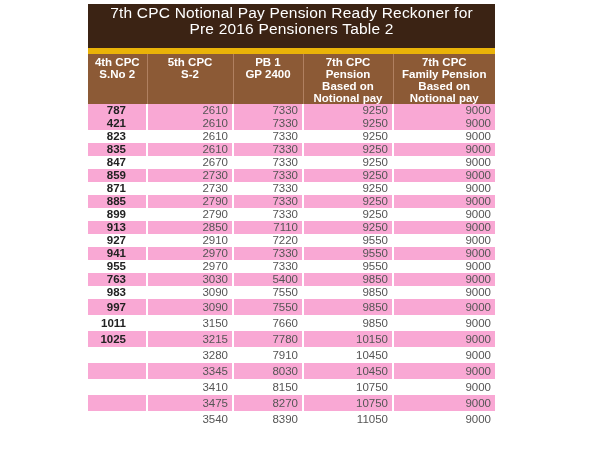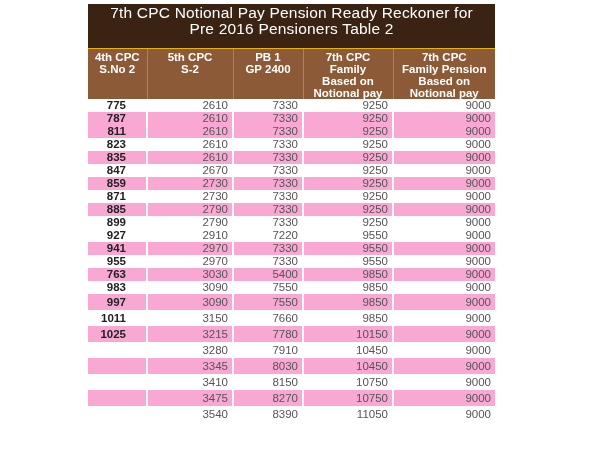--- a/index.html
+++ b/index.html
@@ -1,21 +1,21 @@
 <!DOCTYPE html>
 <html><head>
 <meta charset="utf-8">
 <style>
   html, body { margin:0; padding:0; background:#ffffff; }
   body { width:600px; height:450px; position:relative; overflow:hidden; font-family:"Liberation Sans", sans-serif; }
   .table-wrap { position:absolute; left:88px; top:4px; width:407px; }
   .title { background:#3b2314; color:#ffffff; text-align:center; font-size:15.5px; line-height:16px; padding:1px 0 0 0; height:44px; box-sizing:border-box; letter-spacing:0.2px; }
   .title div { white-space:nowrap; }
   table { border-collapse:collapse; width:407px; table-layout:fixed; }
-  th { background:#8c5a36; color:#ffffff; font-weight:bold; font-size:11.5px; line-height:12px; vertical-align:top; text-align:center; padding:2px 0 0 0; height:48px; border-left:1px solid #b08060; border-top:1px solid #eab308; box-sizing:border-box; }
+  th { background:#8c5a36; color:#ffffff; font-weight:bold; font-size:11.5px; line-height:12px; vertical-align:top; text-align:center; padding:2px 0 0 0; height:48px; border-left:1px solid #b08060; border-top:6px solid #eab308; box-sizing:border-box; }
   th:first-child { border-left:none; }
   th div { white-space:nowrap; }
   td { font-size:11.5px; height:13px; line-height:13px; padding:0 4px 0 0; text-align:right; color:#555555; border-left:2px solid #ffffff; }
   td:first-child { border-left:none; color:#222222; font-weight:bold; padding-right:0; }
   td.c1 div { width:38px; text-align:right; }
   tr.alt td { background:#f9a8d4; }
   tr.tall td { height:14px; line-height:16px; }
 </style>
 </head>
 <body>
@@ -48,54 +48,45 @@
             <div></div>
           </th>
           <th>
             <div>PB 1</div>
             <div>GP 2400</div>
             <div></div>
             <div></div>
           </th>
           <th>
             <div>7th CPC</div>
-            <div>Family</div>
+            <div>Pension</div>
             <div>Based on</div>
             <div>Notional pay</div>
           </th>
           <th>
             <div>7th CPC</div>
             <div>Family Pension</div>
             <div>Based on</div>
             <div>Notional pay</div>
           </th>
         </tr>
     </thead>
     <tbody id="tbody">
-        <tr>
-          <td class="c1">
-            <div>775</div>
-          </td>
-          <td>2610</td>
-          <td>7330</td>
-          <td>9250</td>
-          <td>9000</td>
-        </tr>
         <tr class="alt">
           <td class="c1">
             <div>787</div>
           </td>
           <td>2610</td>
           <td>7330</td>
           <td>9250</td>
           <td>9000</td>
         </tr>
         <tr class="alt">
           <td class="c1">
-            <div>811</div>
+            <div>421</div>
           </td>
           <td>2610</td>
           <td>7330</td>
           <td>9250</td>
           <td>9000</td>
         </tr>
         <tr>
           <td class="c1">
             <div>823</div>
           </td>
@@ -148,20 +139,29 @@
           <td>7330</td>
           <td>9250</td>
           <td>9000</td>
         </tr>
         <tr>
           <td class="c1">
             <div>899</div>
           </td>
           <td>2790</td>
           <td>7330</td>
+          <td>9250</td>
+          <td>9000</td>
+        </tr>
+        <tr class="alt">
+          <td class="c1">
+            <div>913</div>
+          </td>
+          <td>2850</td>
+          <td>7110</td>
           <td>9250</td>
           <td>9000</td>
         </tr>
         <tr>
           <td class="c1">
             <div>927</div>
           </td>
           <td>2910</td>
           <td>7220</td>
           <td>9550</td>

